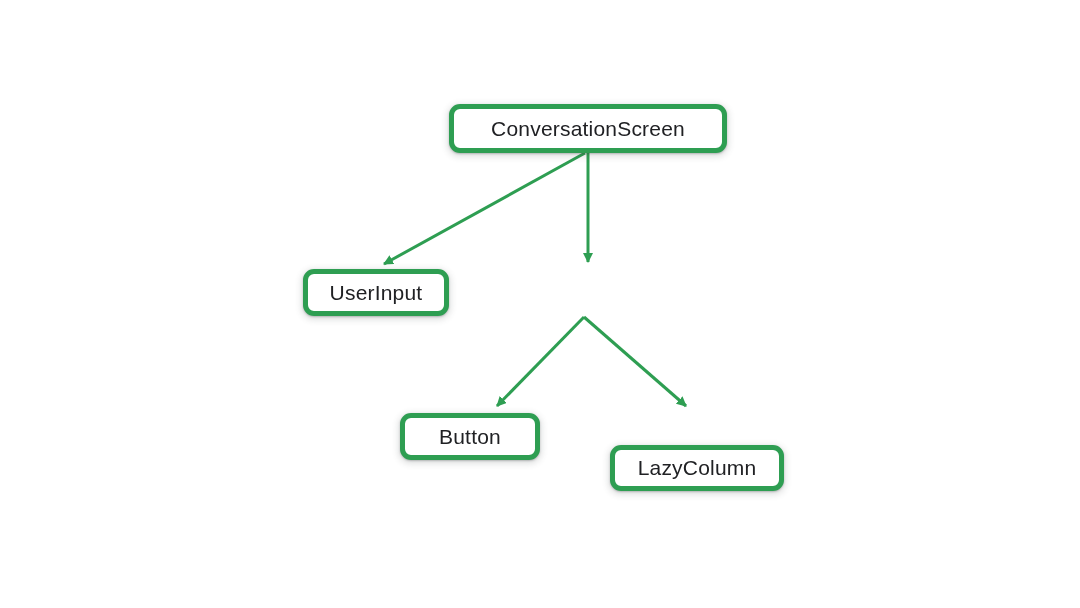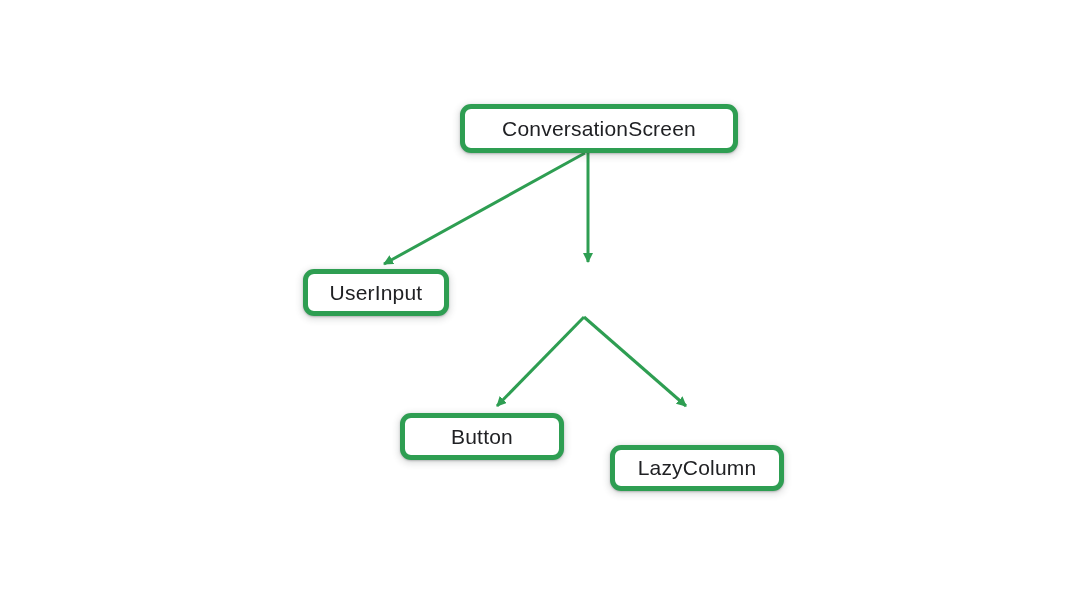--- a/index.html
+++ b/index.html
@@ -59,30 +59,30 @@
       <marker id="arrowhead" markerUnits="userSpaceOnUse" markerWidth="14" markerHeight="14" refX="9" refY="5" orient="auto">
         <path d="M0,0 L10,5 L0,10 z" fill="#2E9E52"></path>
       </marker>
     </defs>
     <line x1="585" y1="153" x2="384" y2="264" marker-end="url(#arrowhead)"></line>
     <line x1="588" y1="153" x2="588" y2="262" marker-end="url(#arrowhead)"></line>
     <line x1="584" y1="317" x2="497" y2="406" marker-end="url(#arrowhead)"></line>
     <line x1="584" y1="317" x2="686" y2="406" marker-end="url(#arrowhead)"></line>
   </svg>
 
-  <div class="node" style="left:460px; top:104px; width:278px; height:49px;">
+  <div class="node" style="left:449px; top:104px; width:278px; height:49px;">
     <span>ConversationScreen</span>
   </div>
 
   <div class="node" style="left:303px; top:269px; width:146px; height:47px;">
     <span>UserInput</span>
   </div>
 
 
-  <div class="node" style="left:400px; top:413px; width:164px; height:47px;">
+  <div class="node" style="left:400px; top:413px; width:140px; height:47px;">
     <span>Button</span>
   </div>
 
   <div class="node" style="left:610px; top:412px; width:174px; height:46px;margin-top:33px;">
     <span>LazyColumn</span>
   </div>
 
 
 </div>
 

